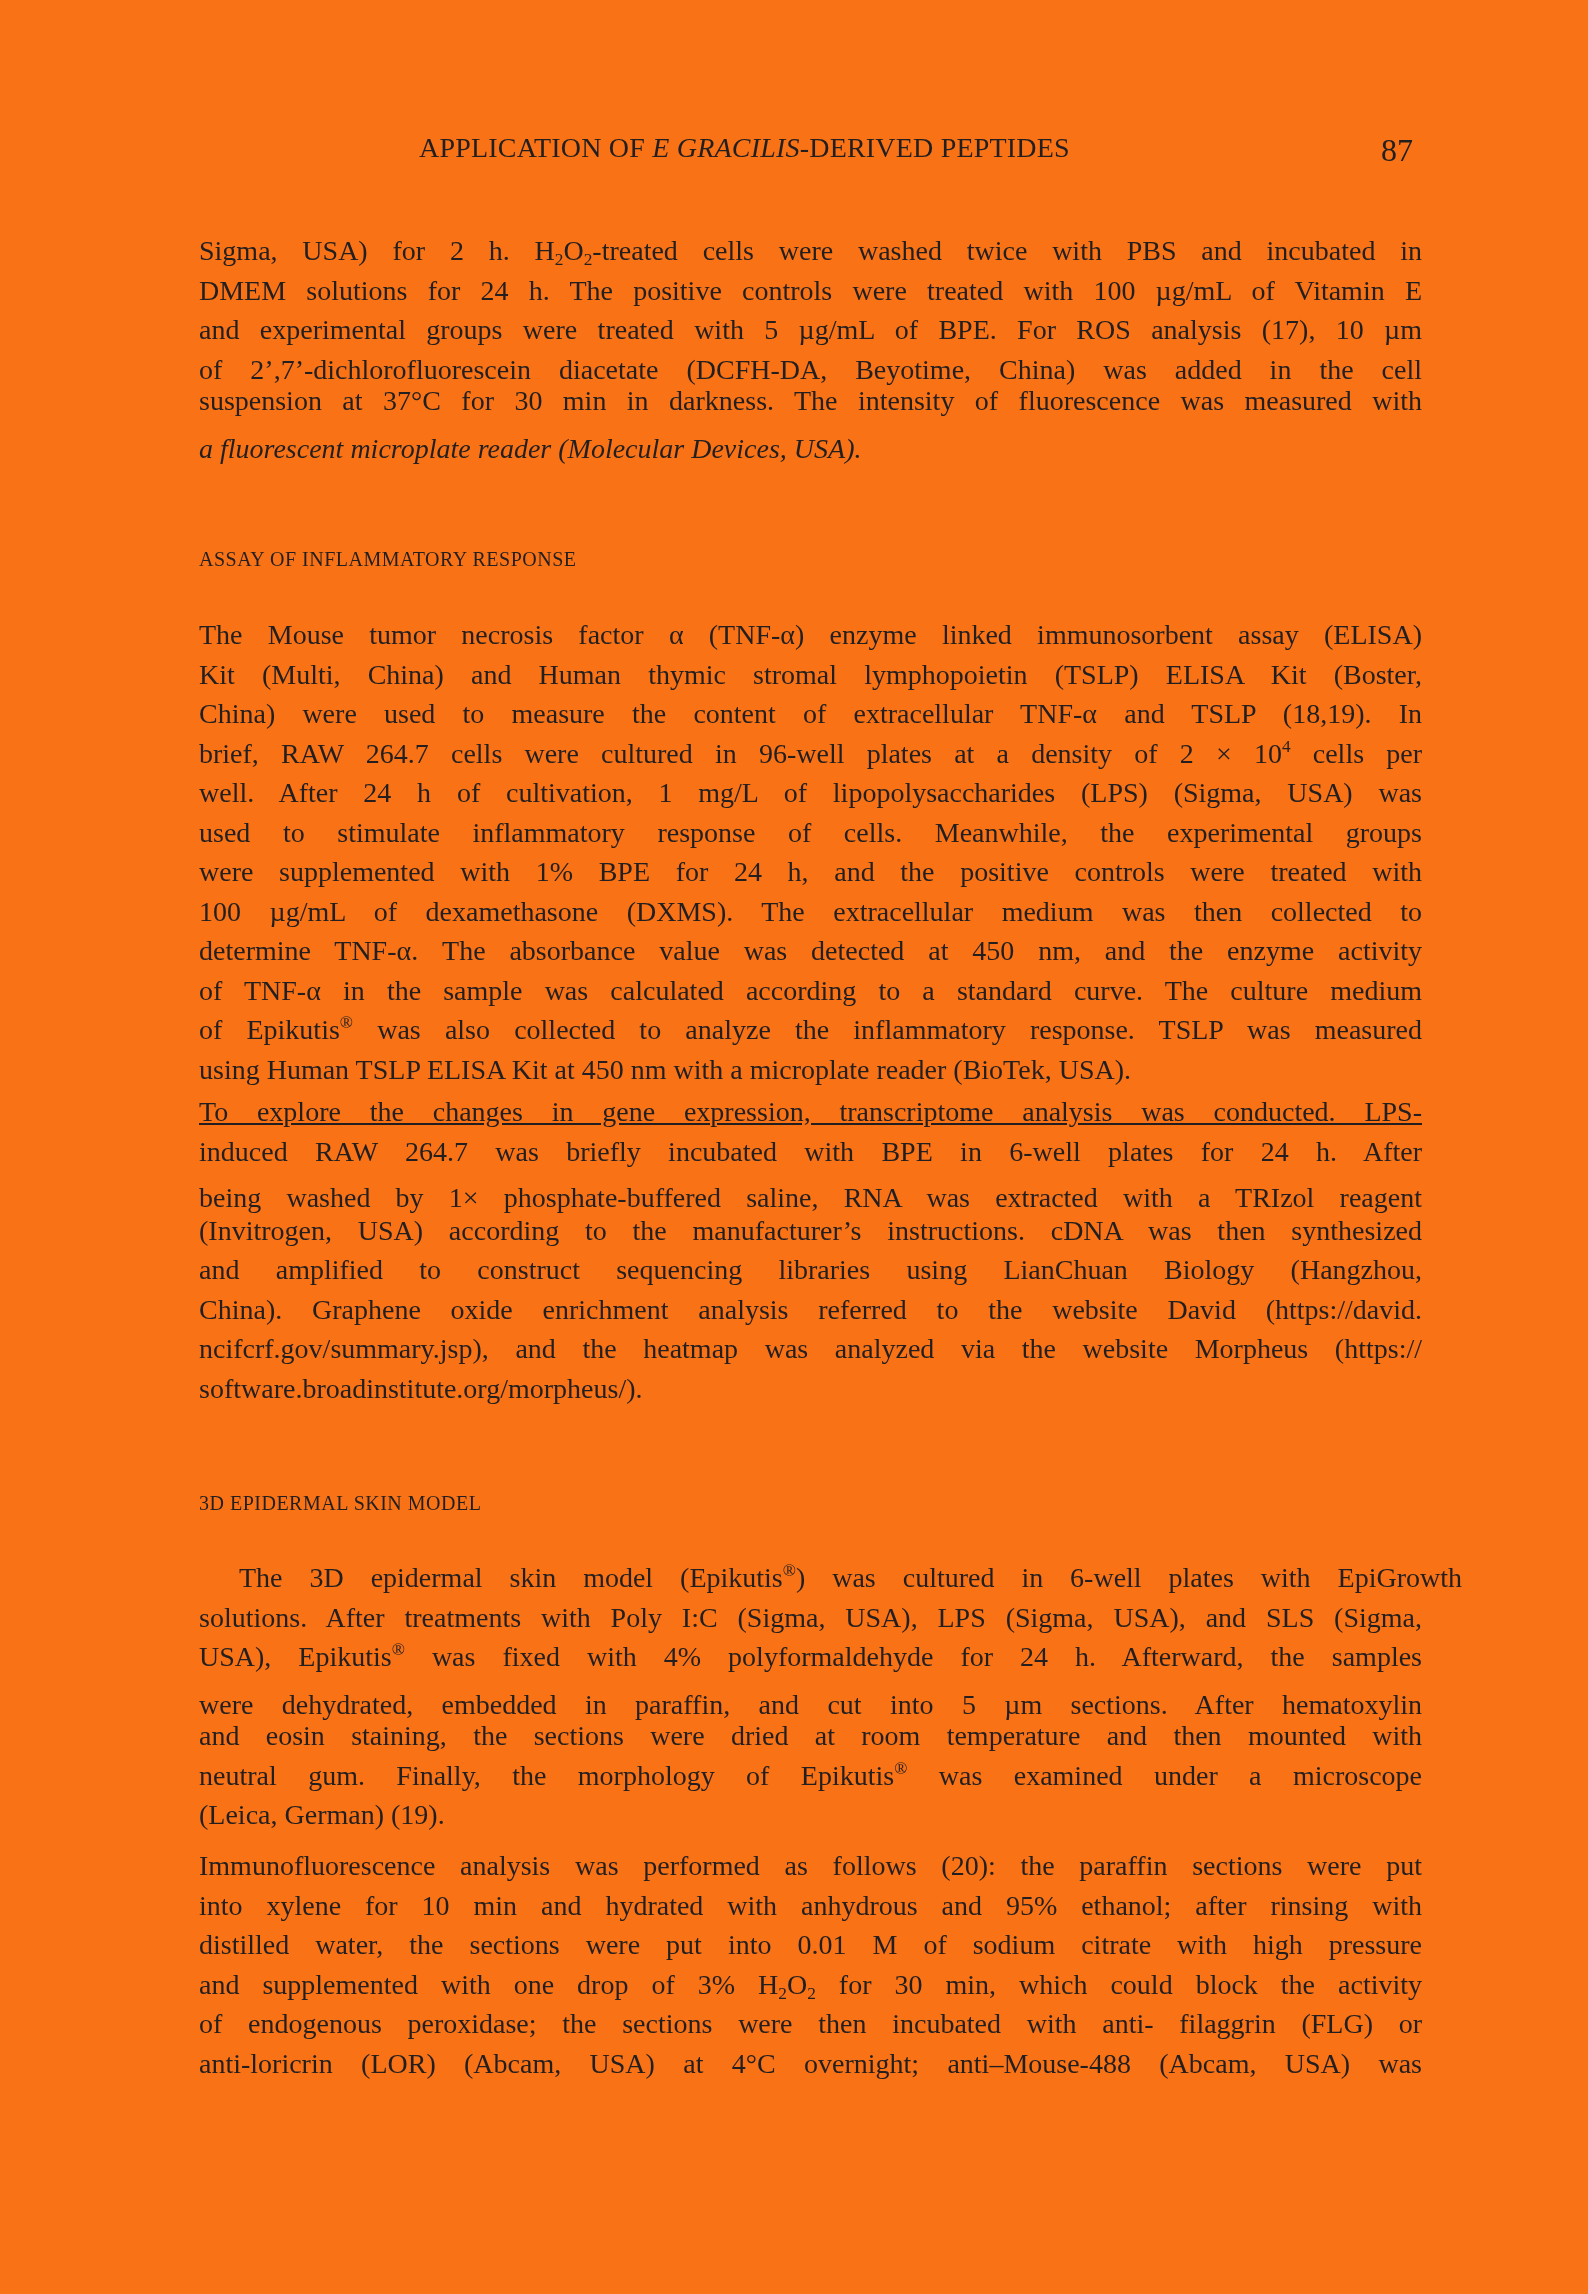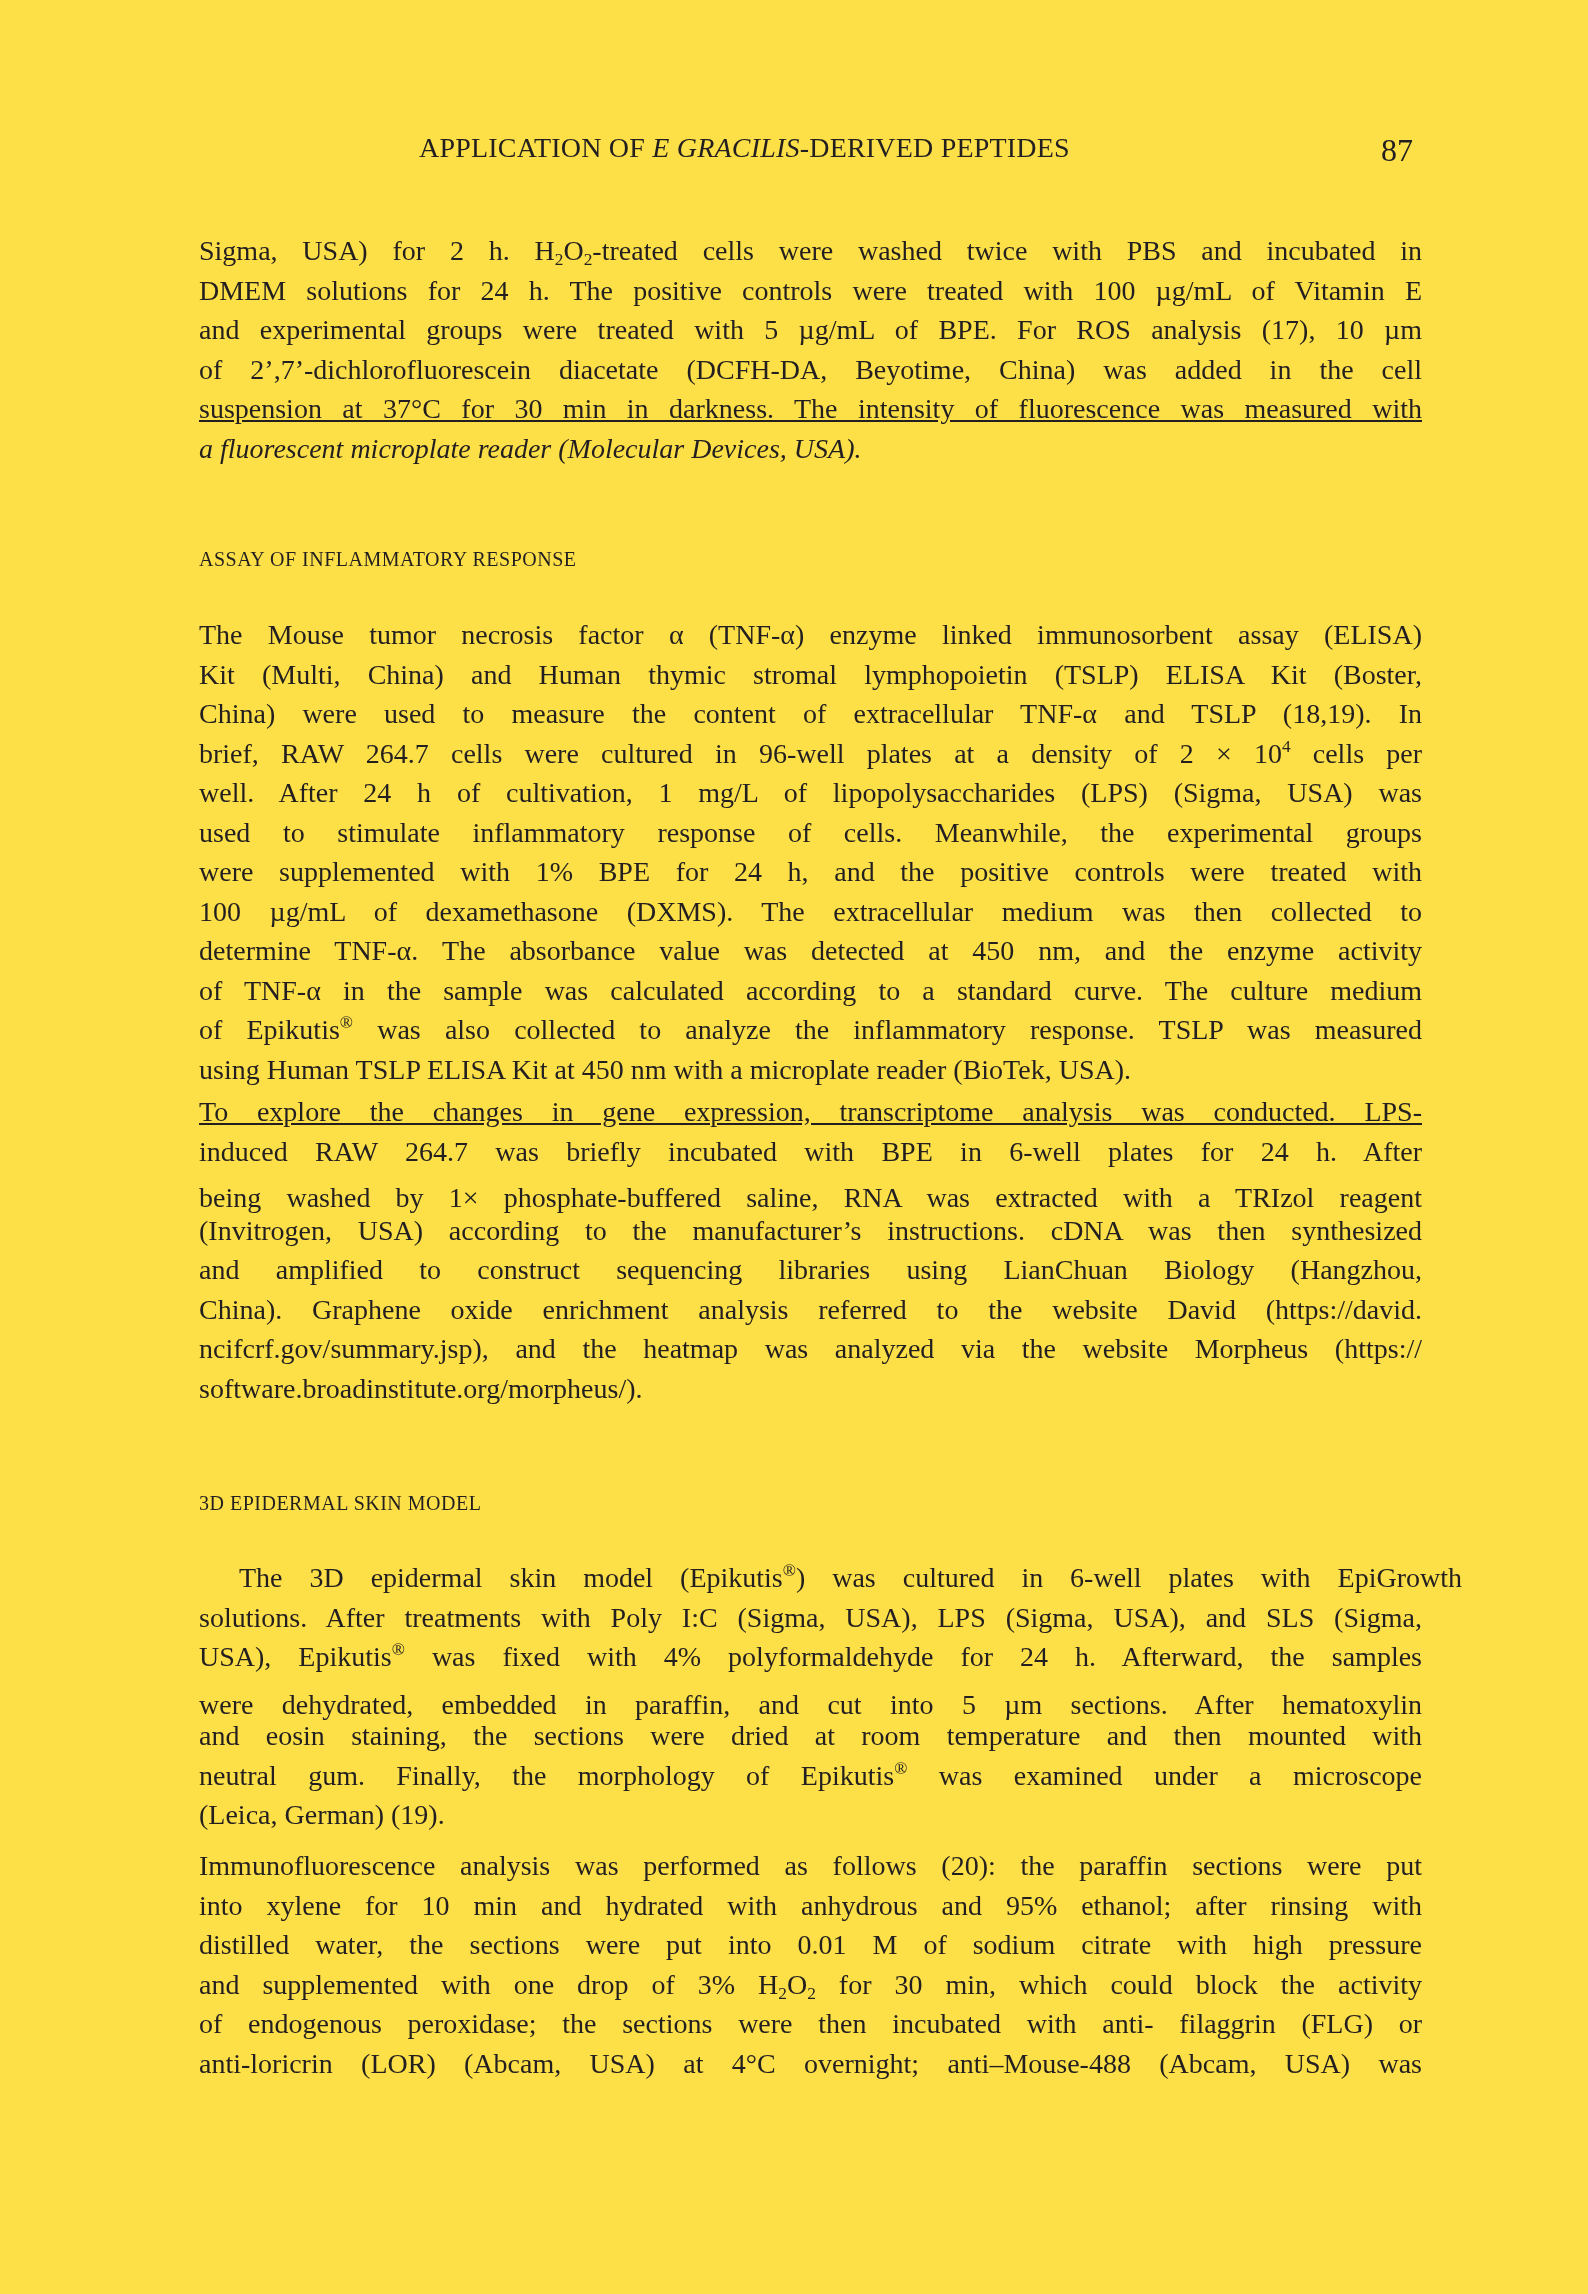--- a/index.html
+++ b/index.html
@@ -1,17 +1,17 @@
 <!DOCTYPE html>
 <html style="font-size:15px"><head>
 <meta charset="utf-8">
 <style>
   html, body { margin: 0; padding: 0; background: #ffffff; }
   body { width: 1589px; height: 2295px; position: relative; overflow: hidden; }
-  .page { position: absolute; left: 0; top: 0; width: 1589px; height: 2295px; background: #fde047; color: #231f20;
+  .page { position: absolute; left: 0; top: 0; width: 1589px; height: 2295px; background: #f97316; color: #231f20;
           font-family: "Liberation Serif", "DejaVu Serif", serif; }
   .running-head { position: absolute; top: 132px; left: 0; width: 1589px; height: 38px; }
   .running-title { position: absolute; left: 419px; top: 0; font-size: 28px; letter-spacing: 0.2px; white-space: nowrap; }
   .page-number { position: absolute; left: 1381px; top: 0; font-size: 32px; }
   .block { position: absolute; left: 199px; width: 1223px; }
   .line { position: absolute; left: 0; width: 1223px; height: 40px; font-size: 28px; line-height: 40px; white-space: nowrap;
           text-align: justify; text-align-last: justify; }
   .line.last { text-align-last: left; }
   .heading { position: absolute; left: 199px; font-size: 20px; letter-spacing: 0.5px; white-space: nowrap; }
   sub, sup { font-size: 62%; line-height: 0; }
@@ -27,21 +27,21 @@
   <div class="running-head">
     <span class="running-title"><span>APPLICATION OF </span><i>E GRACILIS</i><span>-DERIVED PEPTIDES</span></span>
     <span class="page-number">87</span>
   </div>
 
   <div class="block" style="top:231px;">
       <div class="line" style="top: 0px;">Sigma, USA) for 2 h. H<sub>2</sub>O<sub>2</sub>-treated cells were washed twice with PBS and incubated in</div>
       <div class="line" style="top: 40px;">DMEM solutions for 24 h. The positive controls were treated with 100 µg/mL of Vitamin E</div>
       <div class="line" style="top: 79px;">and experimental groups were treated with 5 µg/mL of BPE. For ROS analysis (17), 10 µm</div>
       <div class="line" style="top: 119px;">of 2’,7’-dichlorofluorescein diacetate (DCFH-DA, Beyotime, China) was added in the cell</div>
-      <div class="line" style="top: 158px; text-decoration: underline;">suspension at 37°C for 30 min in darkness. The intensity of fluorescence was measured with</div>
+      <div class="line" style="top: 150px;">suspension at 37°C for 30 min in darkness. The intensity of fluorescence was measured with</div>
       <div class="line last" style="top: 198px; font-style: italic;">a fluorescent microplate reader (Molecular Devices, USA).</div>
     </div>
 
   <div class="heading" style="top:548px;">ASSAY OF INFLAMMATORY RESPONSE</div>
 
   <div class="block" style="top:615px;">
       <div class="line" style="top: 0px;">The Mouse tumor necrosis factor α (TNF-α) enzyme linked immunosorbent assay (ELISA)</div>
       <div class="line" style="top: 40px;">Kit (Multi, China) and Human thymic stromal lymphopoietin (TSLP) ELISA Kit (Boster,</div>
       <div class="line" style="top: 79px;">China) were used to measure the content of extracellular TNF-α and TSLP (18,19). In</div>
       <div class="line" style="top: 119px;">brief, RAW 264.7 cells were cultured in 96-well plates at a density of 2 × 10<sup>4</sup> cells per</div>

